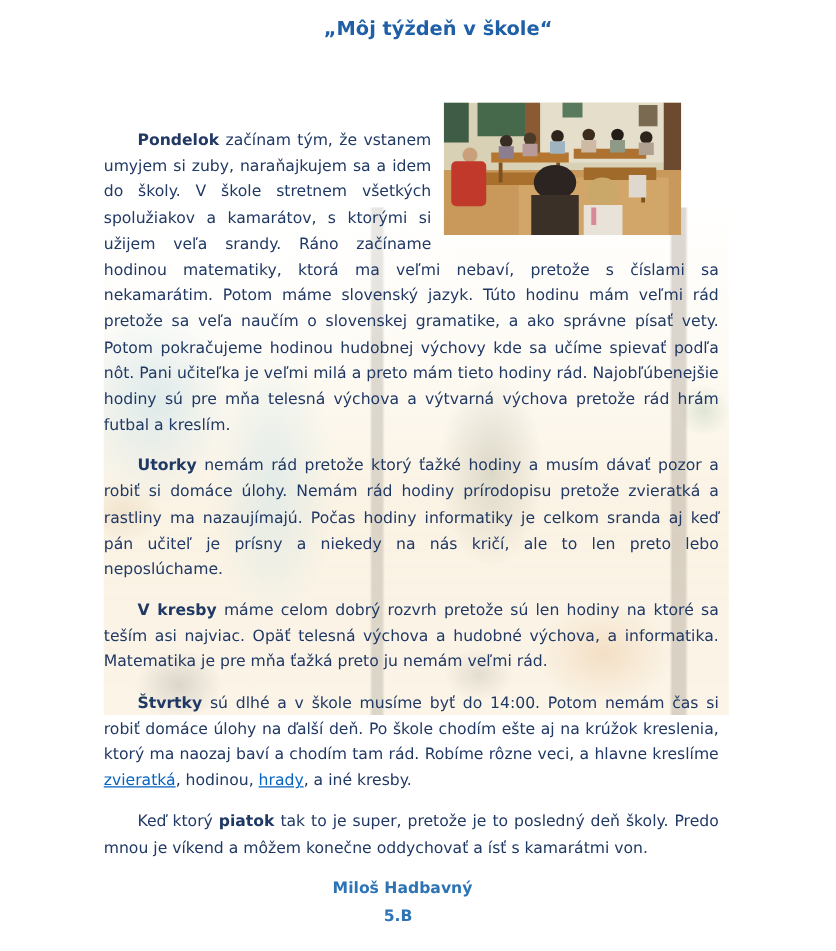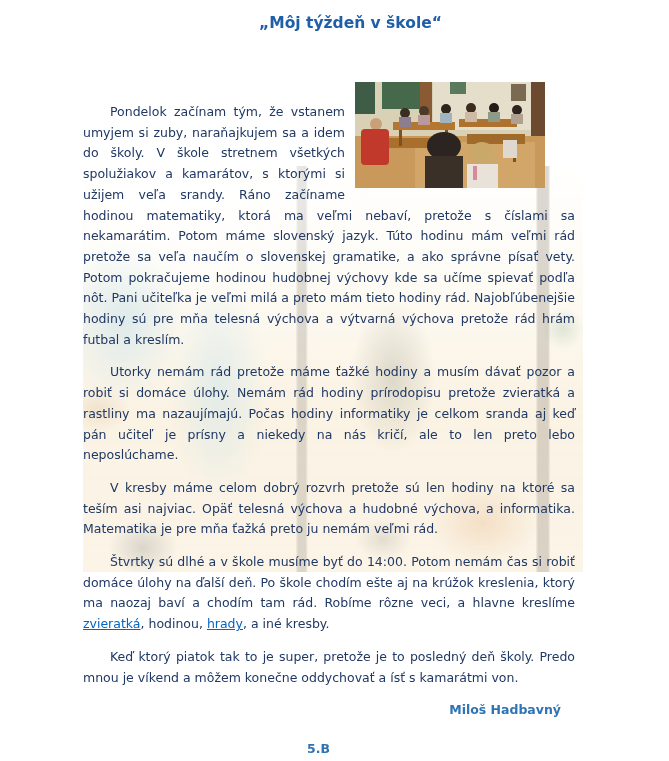--- a/index.html
+++ b/index.html
@@ -47,36 +47,36 @@
     margin:0 94px 0 83px; 
     color:#203864;
     font-size:12.5px;
     line-height:20.7px;
     text-align:justify;
   }
   .content p{
     margin:0 0 12px 0;
     text-indent:27px;
   }
-  .content b{font-weight:normal;}
+  .content b{font-weight:bold;}
   a.doclink{color:#0563C1;cursor:pointer;}
   .photo-float{
     float:right;
     width:190px;
     height:106px;
     margin:-20px 30px 16px 10px;
     display:block;
   }
   .photo-float svg{display:block;width:190px;height:106px;}
   .sig-name{
-    text-align:right;
+    text-align:center;
     font-weight:bold;
     color:#2E74B5;
     padding-right:14px;
-    margin:0 0 18px 0;
+    margin:0 0 2px 0;
   }
   .sig-class{
     text-align:center;
     font-weight:bold;
     color:#2E74B5;
     padding-right:21px;
     margin:0 0 32px 0;
   }
 </style>
 </head>
@@ -136,21 +136,21 @@
         <ellipse cx="89" cy="64" rx="17" ry="14" fill="#2b2420"></ellipse>
         <rect x="70" y="74" width="38" height="32" fill="#3a3028"></rect>
 
         <ellipse cx="127" cy="72" rx="13" ry="12" fill="#c9a86a"></ellipse>
         <rect x="112" y="82" width="31" height="24" fill="#e8e2d8"></rect>
         <rect x="118" y="84" width="4" height="14" fill="#d98a9a"></rect>
 
         <rect x="148" y="58" width="14" height="18" fill="#ded8ce"></rect>
       </svg>
     </span><b>Pondelok</b><span> začínam tým, že vstanem umyjem si zuby, naraňajkujem sa a idem do školy. V škole stretnem všetkých spolužiakov a kamarátov, s ktorými si užijem veľa srandy. Ráno začíname hodinou matematiky, ktorá ma veľmi nebaví, pretože s číslami sa nekamarátim. Potom máme slovenský jazyk. Túto hodinu mám veľmi rád pretože sa veľa naučím o slovenskej gramatike, a ako správne písať vety. Potom pokračujeme hodinou hudobnej výchovy kde sa učíme spievať podľa nôt. Pani učiteľka je veľmi milá a preto mám tieto hodiny rád. Najobľúbenejšie hodiny sú pre mňa telesná výchova a výtvarná výchova pretože rád hrám futbal a kreslím.</span></p>
-        <p><b>Utorky</b><span> nemám rád pretože máme ťažké hodiny a musím dávať pozor a robiť si domáce úlohy. Nemám rád hodiny prírodopisu pretože zvieratká a rastliny ma nazaujímajú. Počas hodiny informatiky je celkom sranda aj keď pán učiteľ je prísny a niekedy na nás kričí, ale to len preto lebo neposlúchame.</span></p>
+        <p><b>Utorky</b><span> nemám rád pretože ktorý ťažké hodiny a musím dávať pozor a robiť si domáce úlohy. Nemám rád hodiny prírodopisu pretože zvieratká a rastliny ma nazaujímajú. Počas hodiny informatiky je celkom sranda aj keď pán učiteľ je prísny a niekedy na nás kričí, ale to len preto lebo neposlúchame.</span></p>
         <p><b>V kresby</b><span> máme celom dobrý rozvrh pretože sú len hodiny na ktoré sa teším asi najviac. Opäť telesná výchova a hudobné výchova, a informatika. Matematika je pre mňa ťažká preto ju nemám veľmi rád.</span></p>
         <p><b>Štvrtky</b><span> sú dlhé a v škole musíme byť do 14:00. Potom nemám čas si robiť domáce úlohy na ďalší deň. Po škole chodím ešte aj na krúžok kreslenia, ktorý ma naozaj baví a chodím tam rád. Robíme rôzne veci, a hlavne kreslíme </span><a href="#" class="doclink">zvieratká</a><span>, hodinou, </span><a href="#" class="doclink">hrady</a><span>, a iné kresby.</span></p>
         <p><span>Keď ktorý </span><b>piatok</b><span> tak to je super, pretože je to posledný deň školy. Predo mnou je víkend a môžem konečne oddychovať a ísť s kamarátmi von.</span></p>
       </div>
 
     <div class="sig-name">Miloš Hadbavný</div>
     <div class="sig-class">5.B</div>
 
   </div>
 </div>

